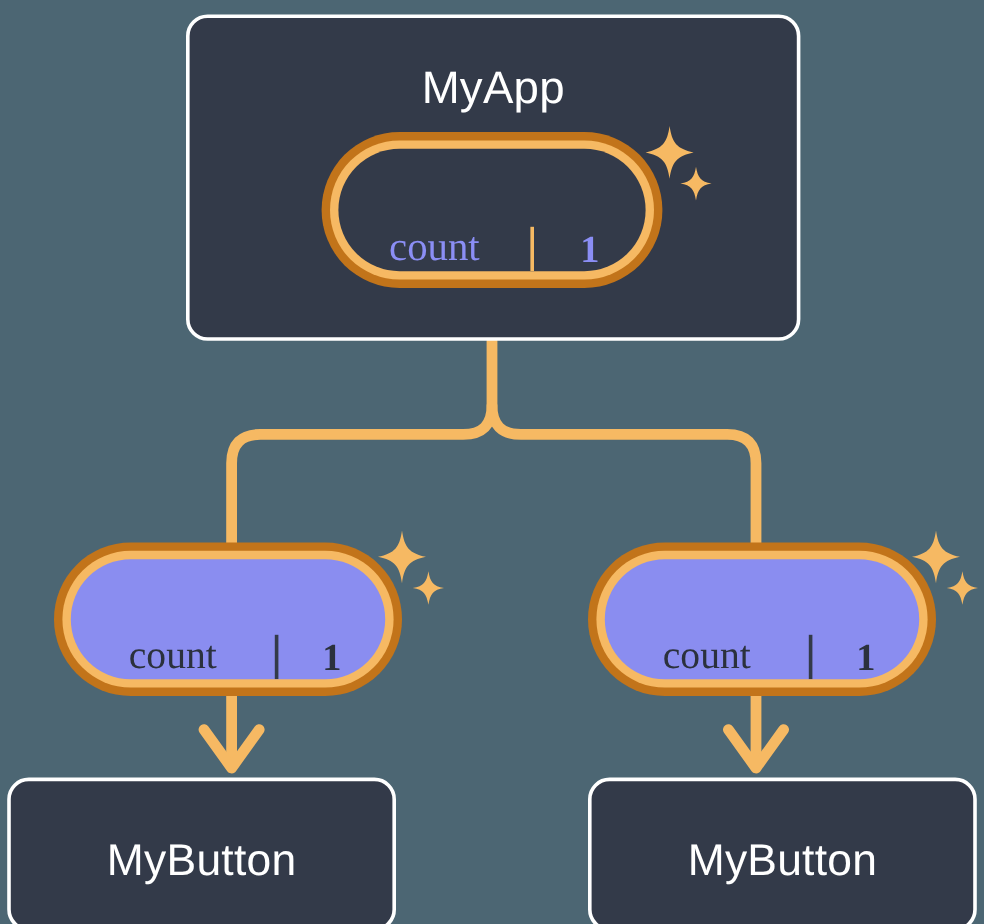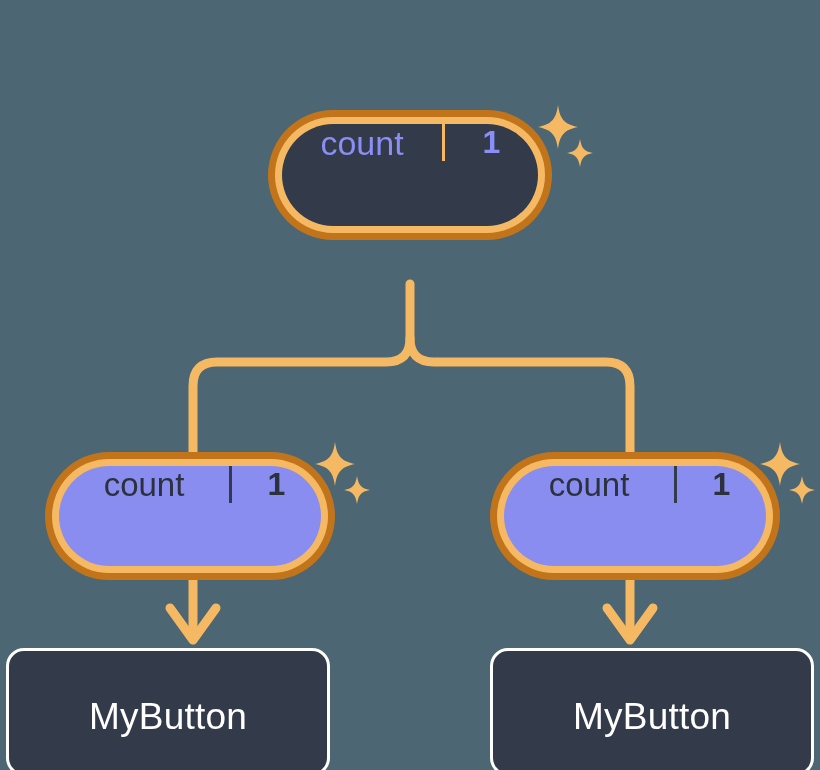--- a/index.html
+++ b/index.html
@@ -72,23 +72,24 @@
     padding: 7px;
     display: flex;
     align-items: stretch;
     box-sizing: border-box;
   }
   
   .pill-body {
     flex: 1 1 auto;
     border-radius: 999px;
     display: flex;
-    align-items: flex-start;
+    align-items: flex-end;
     overflow: hidden;
     box-sizing: border-box;
+    font-family: Liberation Serif, serif;
   }
   .pill-key, .pill-val {
     display: flex;
     align-items: center;
     justify-content: center;
     box-sizing: border-box;
   }
   .pill-key { flex: 1 1 auto; }
   .pill-val { flex: 0 0 auto; }
 
@@ -145,20 +146,23 @@
       <line x1="193" y1="576" x2="193" y2="638" stroke="#F6B963" stroke-width="9" stroke-linecap="butt"></line>
       <path d="M 170 608 L 193 640 L 216 608" stroke="#F6B963" stroke-width="9" stroke-linecap="round" stroke-linejoin="round" fill="none"></path>
     </g>
 
     <g>
       <line x1="630" y1="576" x2="630" y2="638" stroke="#F6B963" stroke-width="9" stroke-linecap="butt"></line>
       <path d="M 607 608 L 630 640 L 653 608" stroke="#F6B963" stroke-width="9" stroke-linecap="round" stroke-linejoin="round" fill="none"></path>
     </g>
   </svg>
 
+  <div id="card-myapp" class="card">
+    <div class="card-title">MyApp</div>
+  </div>
 
   <div id="pill-myapp" class="pill pill-dark">
     <div class="pill-inner">
       <div class="pill-body">
         <div class="pill-key">count</div>
         <div class="pill-val">1</div>
       </div>
     </div>
   </div>
 

